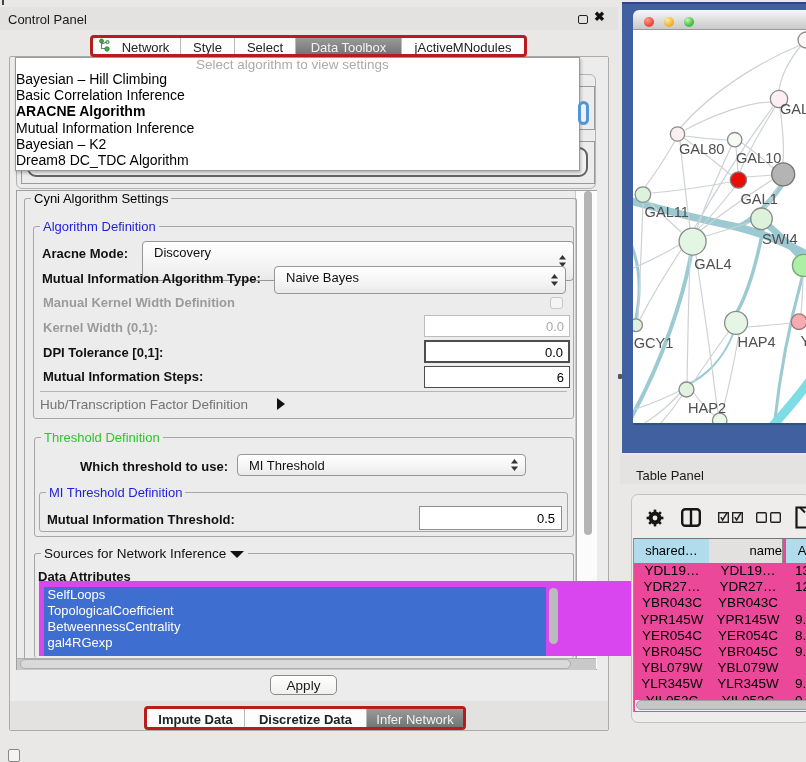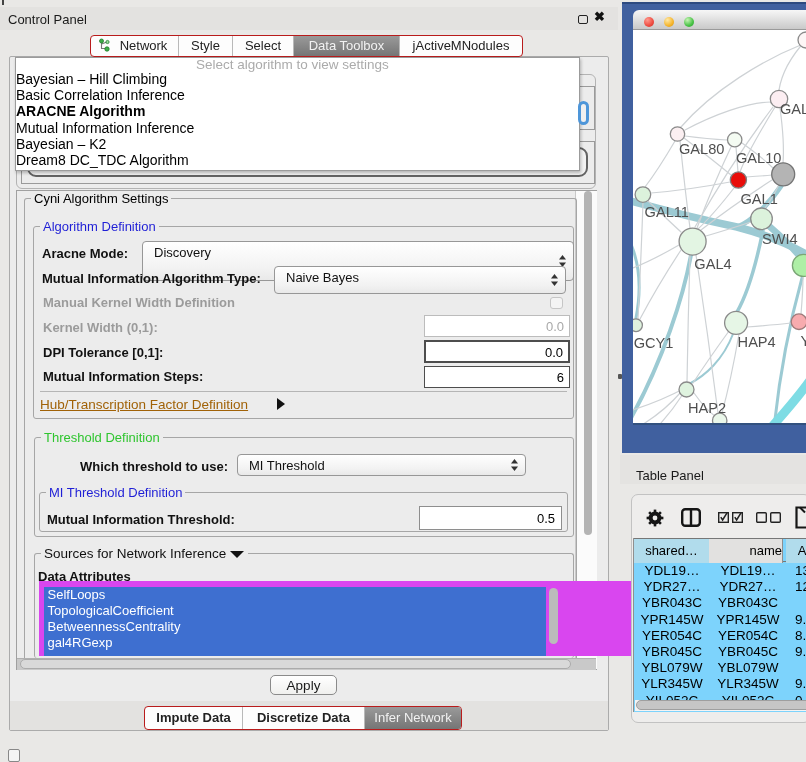--- a/index.html
+++ b/index.html
@@ -4,21 +4,21 @@
 html,body{width:806px;height:762px;background:#e9e8e6;font-family:"Liberation Sans",sans-serif;overflow:hidden;}
 #root{position:relative;width:806px;height:762px;}
 .abs{position:absolute;}
 .grp{position:absolute;border:1px solid #a6a6a6;border-radius:3px;}
 .grp .ttl{position:absolute;top:-8px;left:6px;background:#ececec;padding:0 3px;font-size:13px;line-height:15px;white-space:nowrap;}
 .lbl{position:absolute;font-size:13px;font-weight:bold;color:#111;white-space:nowrap;}
 .combo{position:absolute;border:1px solid #979797;border-radius:4px;background:linear-gradient(#ffffff,#f2f2f2 70%,#e9e9e9);font-size:13px;color:#111;}
 .combo span{position:absolute;left:11px;top:3px;}
 .arrows{position:absolute;right:7px;top:50%;width:7px;height:12px;margin-top:-6px;}
 .fld{position:absolute;background:#fff;font-size:13px;color:#000;text-align:right;}
-.seg{position:absolute;display:flex;border:1px solid #b91c1c;border-radius:4px;background:#fdfdfd;overflow:hidden;}
+.seg{position:absolute;display:flex;border:3px solid #b91c1c;border-radius:4px;background:#fdfdfd;overflow:hidden;}
 .seg div{font-size:13px;color:#222;text-align:center;border-right:1px solid #b9b9b9;white-space:nowrap;}
 .seg div:last-child{border-right:none;}
 .seg .sel{background:linear-gradient(#9a9a9a,#757575);color:#f2f2f2;}
 </style></head>
 <body>
 <div id="root">
 
 <div class="abs" style="left:0;top:7px;width:618px;height:23px;background:#e3e2e0;"></div>
 <div class="abs" style="left:8px;top:12px;width:100px;font-size:13px;color:#1a1a1a;">Control Panel</div>
 <div class="abs" style="left:578px;top:15px;width:10px;height:9px;border:1.5px solid #222;border-radius:2px;"></div>
@@ -92,21 +92,21 @@
     </div>
 <div class="lbl" style="left:43px;top:295px;color:#9b9b9b;">Manual Kernel Width Definition</div>
 <div class="abs" style="left:550px;top:297px;width:13px;height:12px;background:#f4f4f4;border:1px solid #c6c6c6;border-radius:3px;"></div>
 <div class="lbl" style="left:43px;top:320px;color:#9b9b9b;">Kernel Width (0,1):</div>
 <div class="fld" style="left:424px;top:315px;width:146px;height:22px;border:1px solid #bcbcbc;color:#a9a9a9;padding:3px 5px 0 0;">0.0</div>
 <div class="lbl" style="left:43px;top:345px;">DPI Tolerance [0,1]:</div>
 <div class="fld" style="left:424px;top:340px;width:146px;height:23px;border:2px solid #4d4d4d;padding:3px 5px 0 0;">0.0</div>
 <div class="lbl" style="left:43px;top:369px;">Mutual Information Steps:</div>
 <div class="fld" style="left:424px;top:366px;width:146px;height:22px;border:1.5px solid #4d4d4d;padding:3px 5px 0 0;">6</div>
 <div class="abs" style="left:40px;top:391px;width:527px;height:1px;background:#b5b5b5;"></div>
-<div class="abs lbl" style="left:40px;top:397px;font-weight:normal;font-size:13.5px;color:#a16207;text-decoration:underline;">Hub/Transcription Factor Definition</div>
+<div class="abs lbl" style="left:40px;top:397px;font-weight:normal;font-size:13.5px;color:#737373;">Hub/Transcription Factor Definition</div>
 <svg class="abs" style="left:276px;top:398px;" width="10" height="12" viewBox="0 0 10 12">
       <path d="M1 0 L9 6 L1 12 Z" fill="#111"></path>
     </svg>
 
 <div class="lbl" style="left:80px;top:459px;">Which threshold to use:</div>
 <div class="combo" style="left:237px;top:454px;width:289px;height:22px;">
       <span>MI Threshold</span>
  <svg class="arrows" viewBox="0 0 7 12">
         <path d="M3.5 0 L7 4.5 L0 4.5 Z" fill="#333"></path>
         <path d="M3.5 12 L7 7.5 L0 7.5 Z" fill="#333"></path>
@@ -244,21 +244,21 @@
 </svg>
 <svg class="abs" style="left:756px;top:512px;" width="26" height="11" viewBox="0 0 26 11">
  <rect x="0.7" y="0.7" width="9.6" height="9.6" rx="1" fill="none" stroke="#222" stroke-width="1.4"></rect>
       <rect x="14.7" y="0.7" width="9.6" height="9.6" rx="1" fill="none" stroke="#222" stroke-width="1.4"></rect>
 </svg>
 <svg class="abs" style="left:795px;top:506px;" width="11" height="23" viewBox="0 0 11 23">
  <path d="M1.5 1.5 L13 1.5 L13 21.5 L1.5 21.5 Z" fill="none" stroke="#161616" stroke-width="2.2"></path>
       <path d="M5 1.5 L10 6.5" stroke="#161616" stroke-width="2"></path>
 </svg>
 
-<div class="abs" style="left:633px;top:538px;width:173px;height:174px;background:#7dd3fc;border-left:1px solid #8f8f8f;overflow:hidden;">
+<div class="abs" style="left:633px;top:538px;width:173px;height:174px;background:#ec4899;border-left:1px solid #8f8f8f;overflow:hidden;">
   <div style="position:absolute;left:0;top:0;width:100%;height:24px;border-top:1px solid #777;border-bottom:1px solid #777;">
     <div style="position:absolute;left:0;top:0;width:76px;height:24px;background:#b1dcec;border-right:1px solid #8f8f8f;font-size:13px;text-align:center;line-height:23px;">shared…</div>
     <div style="position:absolute;left:75px;top:0;width:74px;height:24px;background:#e2e1e0;border-right:1px solid #8f8f8f;font-size:13px;text-align:right;line-height:23px;">name</div>
     <div style="position:absolute;left:152px;top:0;width:60px;height:24px;background:#b1dcec;font-size:13px;text-align:center;line-height:23px;">AvP…</div>
   </div>
   <div id="rows" style="position:absolute;left:0;top:25px;font-size:13.5px;line-height:16.2px;">
         <div style="position:absolute;top:0px;left:0;width:76px;text-align:center;">YDL19…</div>
         <div style="position:absolute;top:0px;left:77px;width:74px;text-align:center;">YDL19…</div>
         <div style="position:absolute;top:0px;left:161px;">13</div>
         <div style="position:absolute;top:16.2px;left:0;width:76px;text-align:center;">YDR27…</div>

